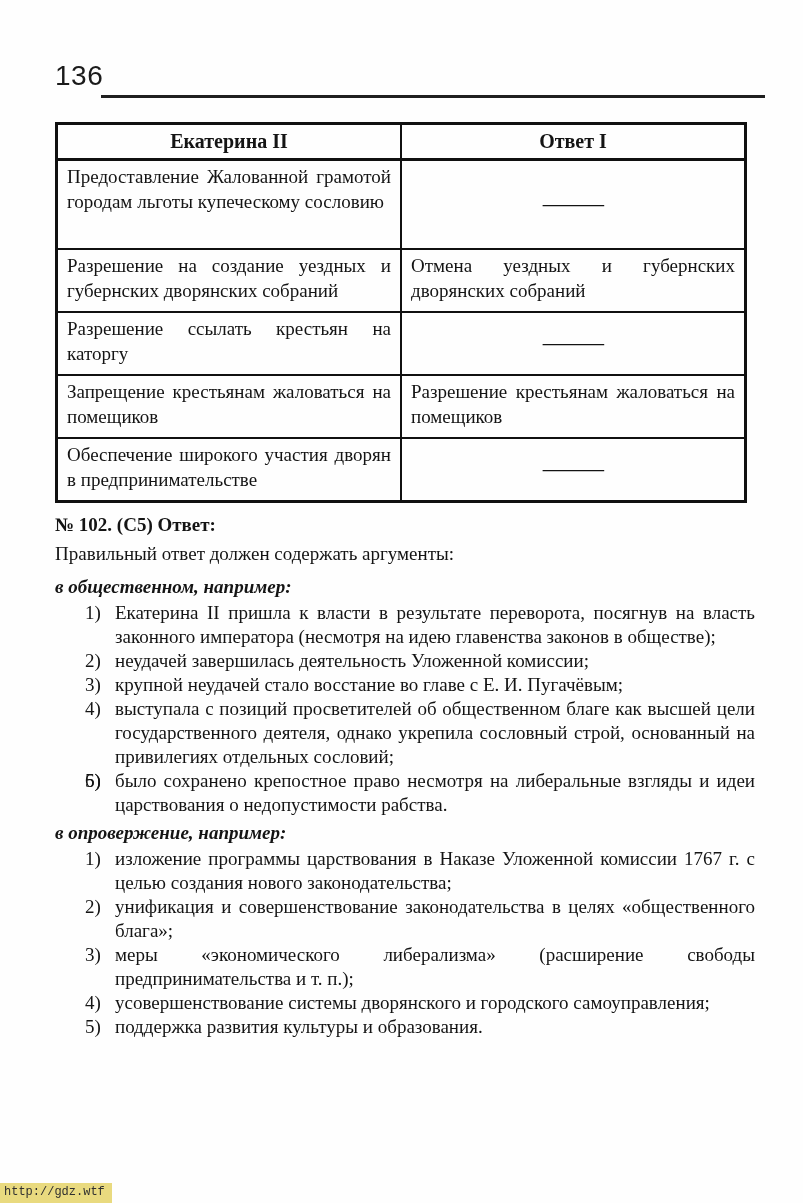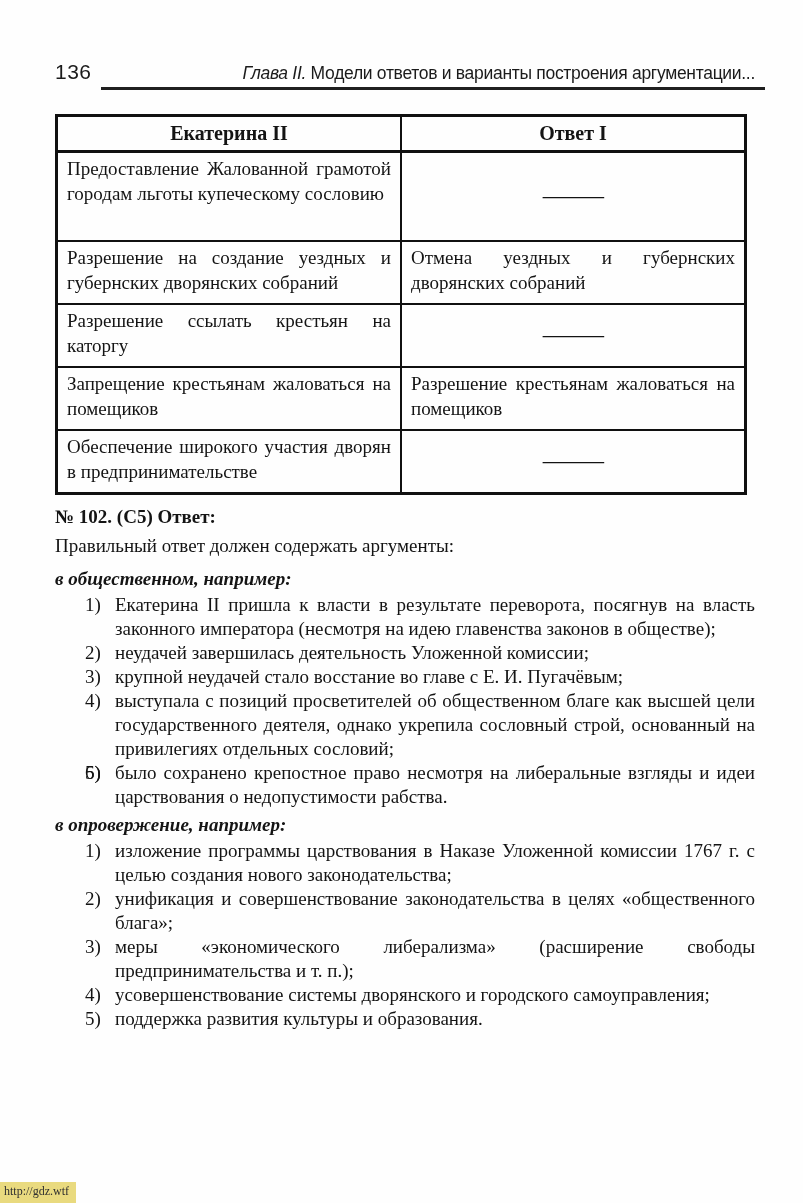--- a/index.html
+++ b/index.html
@@ -13,21 +13,21 @@
     font-family:"Liberation Serif", serif;
   }
   .content { position:absolute; left:55px; top:0; width:700px; }
 
   
   .running-head {
     margin-top:60px;
     display:flex; align-items:flex-end;
     font-family:"Liberation Sans", sans-serif;
   }
-  .page-num { font-size:21px; letter-spacing:0.5px; color:#1b1b1b; }
+  .page-num { font-size:28px; letter-spacing:0.5px; color:#1b1b1b; }
   .chapter { margin-left:auto; font-size:17.5px; letter-spacing:-0.3px; color:#1b1b1b; white-space:nowrap; }
   .chapter .chap-prefix { font-style:italic; }
   .head-rule { margin-top:3px; margin-left:46px; margin-right:-10px; height:3px; background:#1f1f1f; }
 
   
   table.compare-table {
     margin-top:24px;
     width:692px;
     border-collapse:collapse;
     border:3px solid #101010;
@@ -57,35 +57,34 @@
   .section-title { margin-left:35px; font-weight:bold; font-style:italic; margin-top:4px !important; margin-bottom:2px !important; }
   .arg-list { margin:0 0 2px 0; }
   .list-item { position:relative; padding-left:60px; text-align:justify; }
   .list-item .num { position:absolute; left:30px; }
 
   
   .watermark {
     position:absolute; left:0; bottom:0;
     background:#e9da7f;
     color:#2f2f2f;
-    font-family:Liberation Serif, serif;
+    font-family:Liberation Mono, monospace;
     font-size:12px;
     padding:2px 7px 4px 4px;
     cursor:pointer;
   }
 </style>
 </head>
 <body>
 
 <div class="page">
   <div class="content">
 
     <header class="running-head">
       <span class="page-num">136</span>
-      <span class="chapter"><span class="chap-prefix">Глава II.</span><span> Модели ответов и варианты построения аргументации...</span></span>
     </header>
     <div class="head-rule"></div>
 
     <table class="compare-table">
       <thead>
         <tr>
           <th>Екатерина II</th>
           <th>Ответ I</th>
         </tr>
       </thead>

